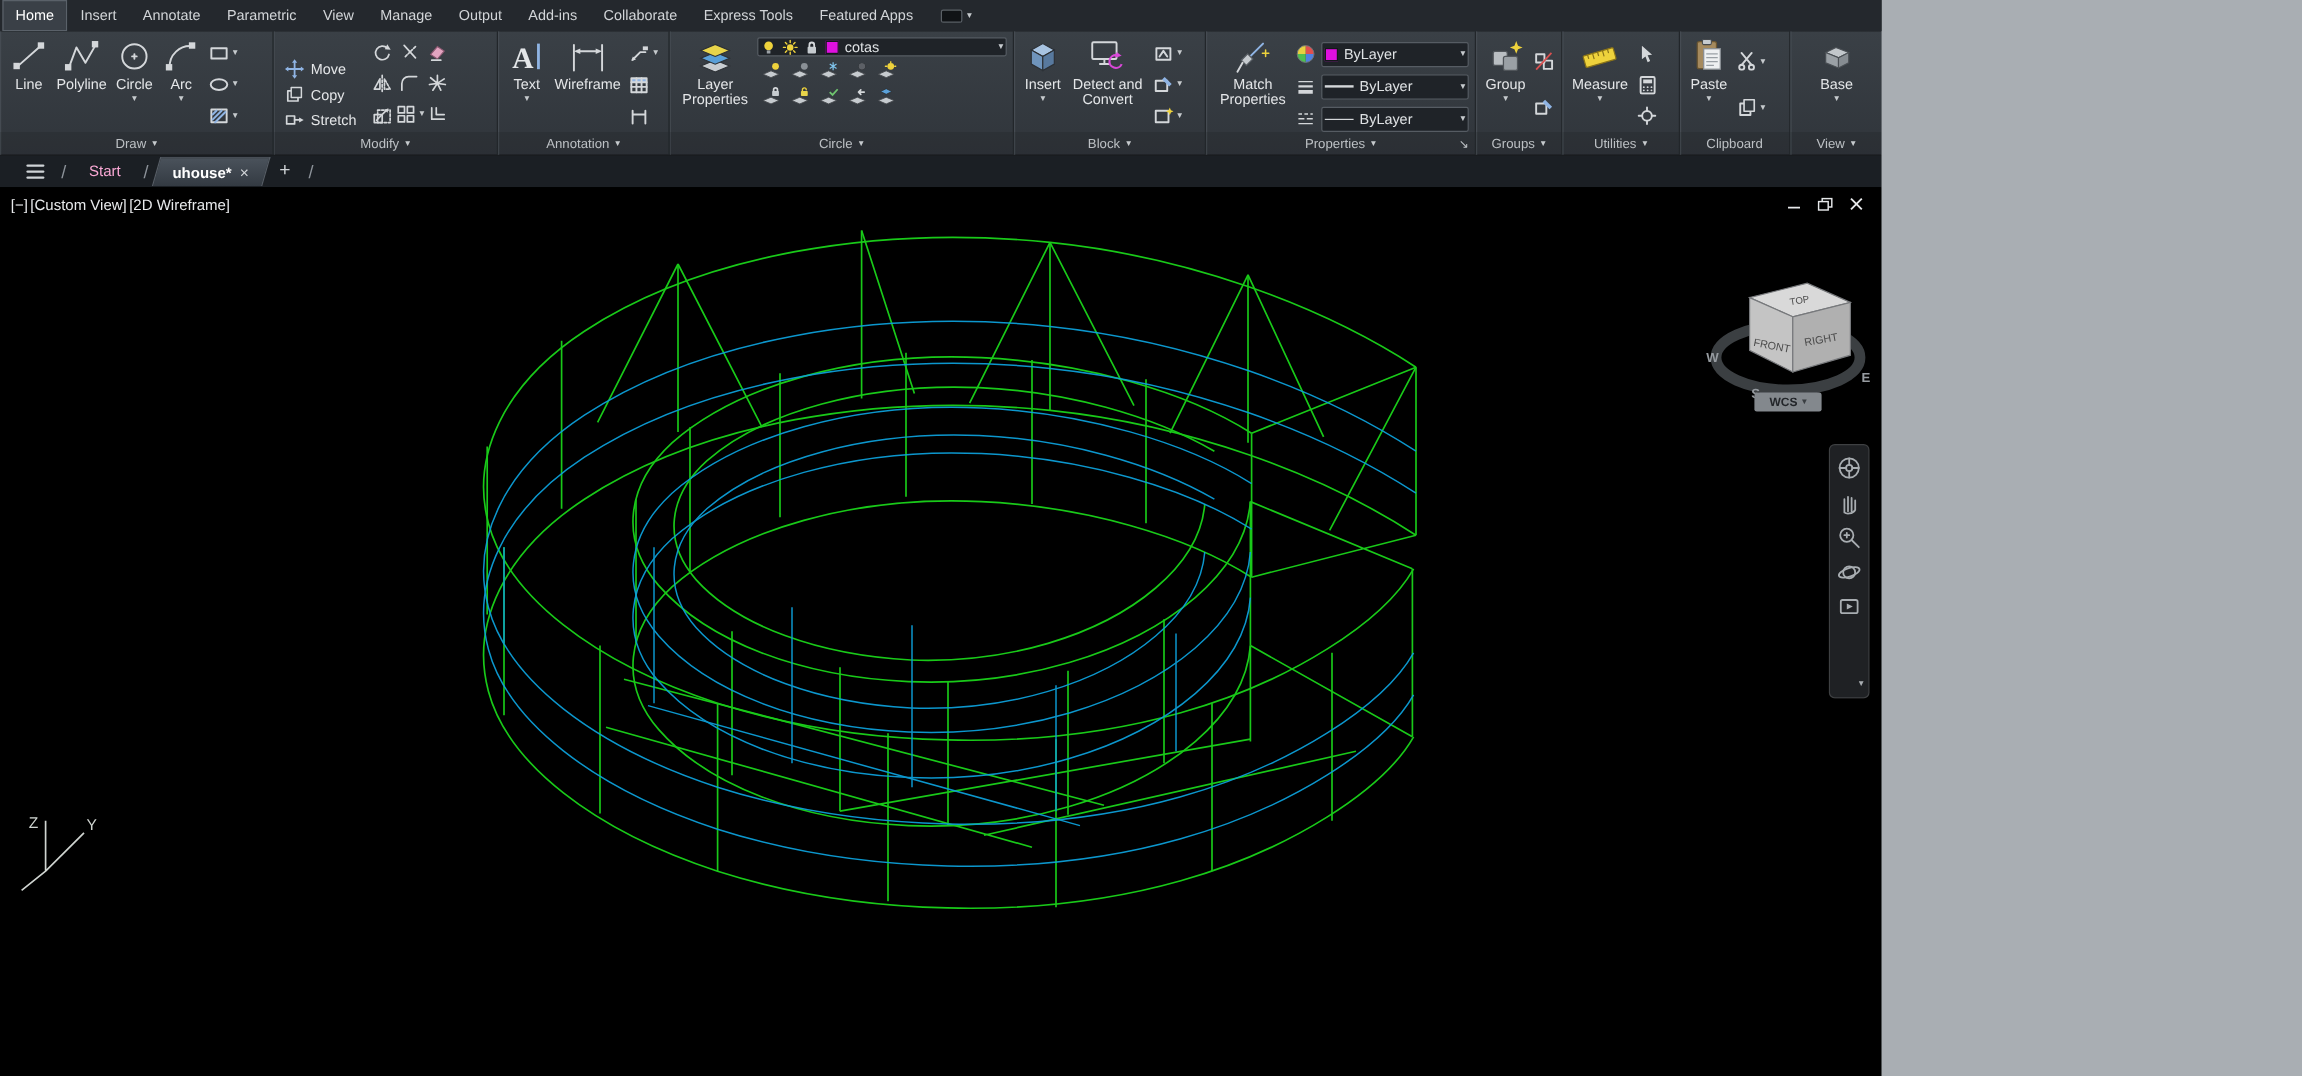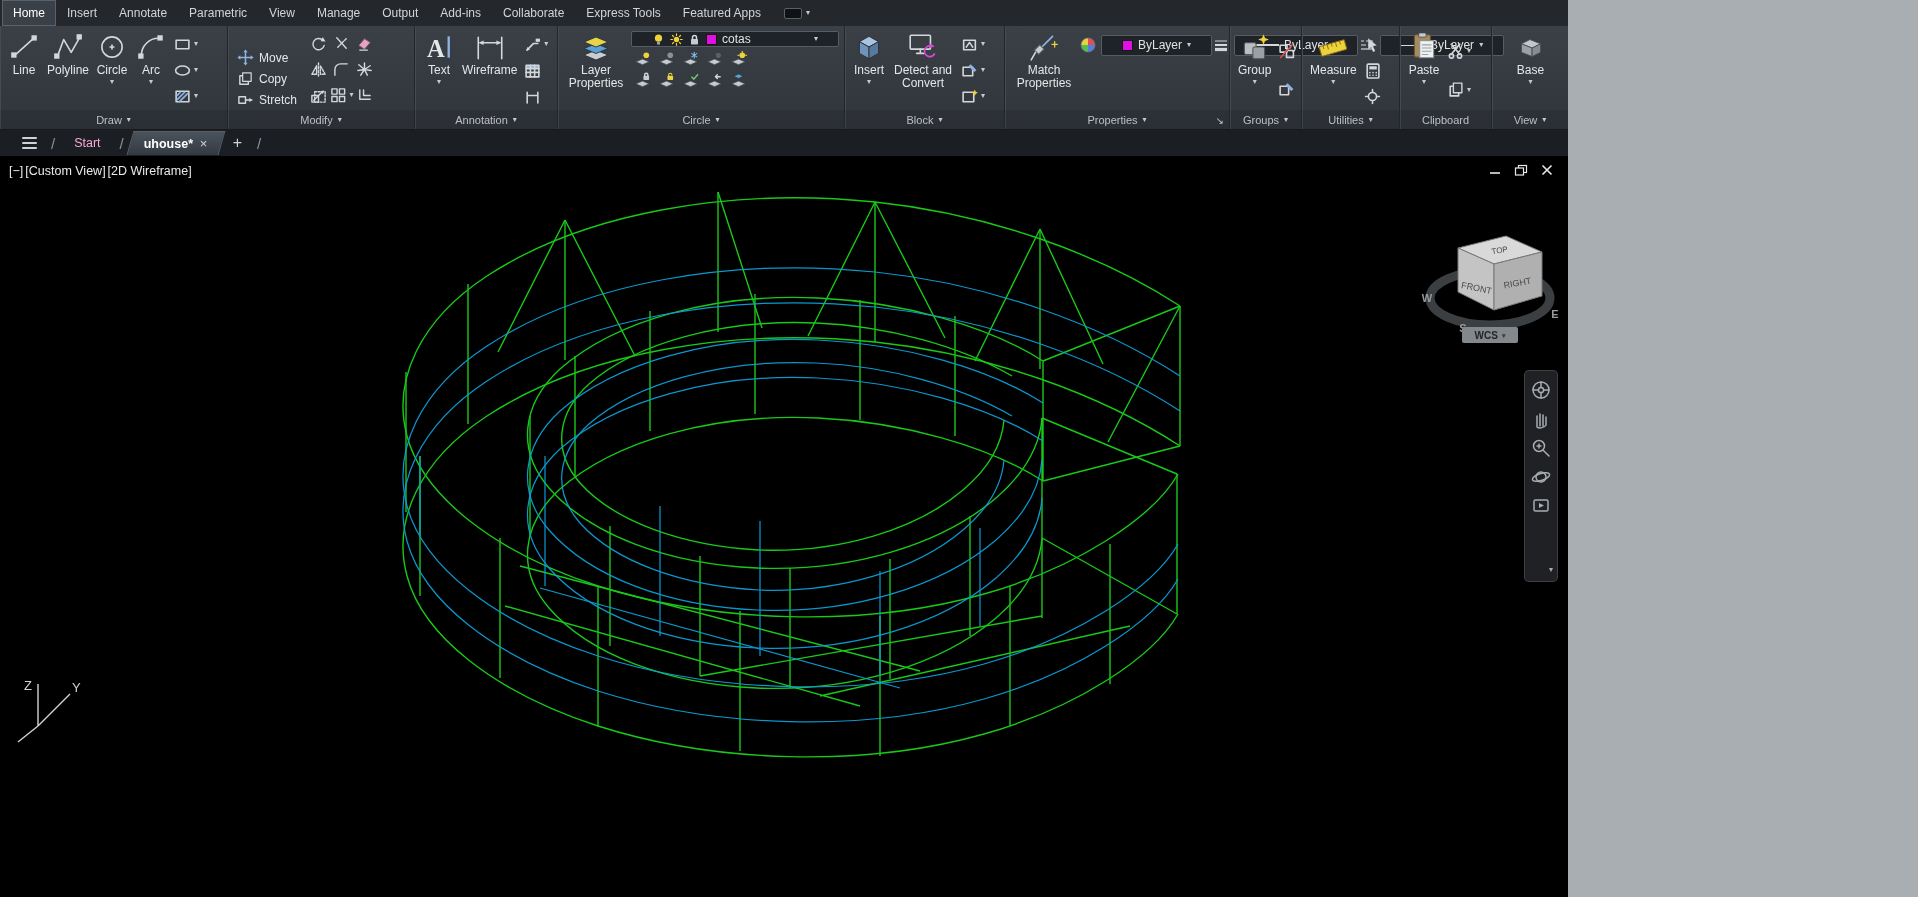--- a/index.html
+++ b/index.html
@@ -25,29 +25,29 @@
       display:flex;align-items:center;justify-content:center;gap:5px;background:rgba(0,0,0,.10)}
   .B{display:flex;flex-direction:column;align-items:center;gap:1px;padding:1px 2px;border-radius:2px}
   .L{font-size:12px;color:#e4e6e8;text-align:center;line-height:1.12}
   .mini{display:flex;flex-direction:column;justify-content:space-around;height:80px;padding:1px 0}
   .S{display:flex;align-items:center;gap:3px;padding:1px 2px;border-radius:2px}
   .I{width:17px;height:17px;flex:none}
   .bicon{width:32px;height:32px;flex:none}
   .mrow{display:flex;align-items:center;gap:5px;font-size:12px;color:#e4e6e8;padding:2px 3px}
   .grid3{display:grid;grid-template-columns:repeat(3,23px);grid-auto-rows:26px;align-items:center;justify-items:center;margin-left:4px}
   .combo{display:flex;align-items:center;gap:5px;background:#1f2328;border:1px solid #565c63;border-radius:2px;
-         height:21px;padding:0 20px;font-size:12px;color:#dfe2e4;flex:1;min-width:0}
+         height:21px;padding:0 2px;font-size:12px;color:#dfe2e4;flex:1;min-width:0}
   .combo .C{margin-left:auto}
   .swatch{width:11px;height:11px;background:#e010e0;border:1px solid #15181b;flex:none}
   .lw{width:24px;border-top:2px solid #d4d7da;flex:none}
   .lt{width:24px;border-top:1px solid #d4d7da;flex:none}
   .layers-main{display:flex;flex-direction:column;gap:4px;width:208px;padding-top:1px}
   .lrow{display:flex;gap:7px;padding-left:3px}
   .prow{display:flex;align-items:center;gap:5px;height:26px}
-  .pcol{display:flex;flex-direction:row;gap:1px;width:152px;padding-top:2px}
+  .pcol{display:flex;flex-direction:column;gap:1px;width:152px;padding-top:2px}
   .launcher{position:absolute;right:5px;bottom:3px;font-size:10px;color:#bcc0c4}
 
   
   .k{stroke:#d4d7da;fill:none;stroke-width:1.5;stroke-linecap:round;stroke-linejoin:round}
   .kf{stroke:#d4d7da;fill:#343a40;stroke-width:1.3;stroke-linejoin:round}
   .f{fill:#d4d7da;stroke:none}
   .kb{stroke:#8fb4e4;fill:none;stroke-width:1.6;stroke-linecap:round}
   .fb{fill:#8fb4e4;stroke:none}
   .fy{fill:#eed23c;stroke:none}
   .ky{stroke:#eed23c;fill:none;stroke-width:1.2;stroke-linecap:round}

